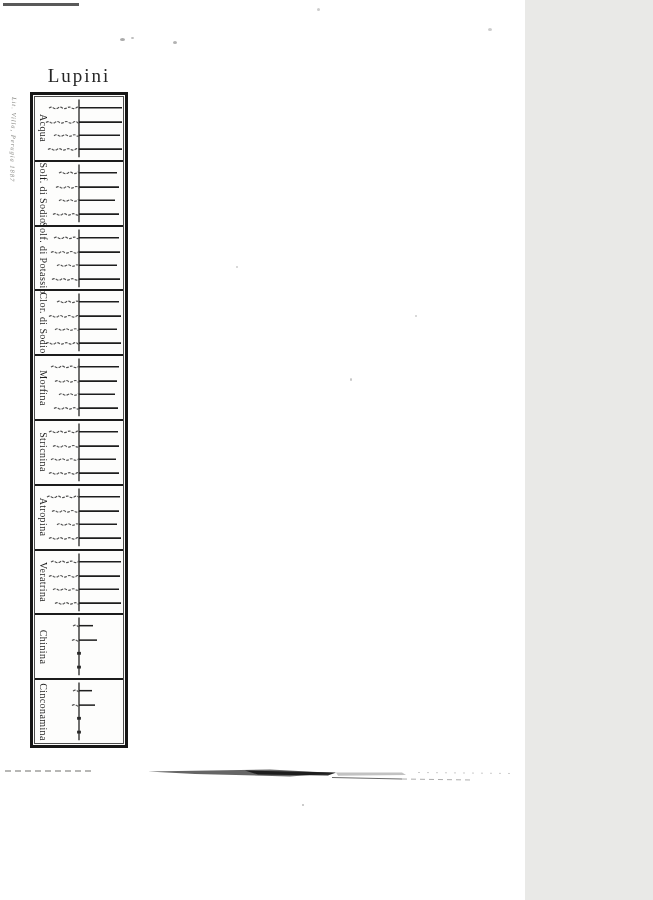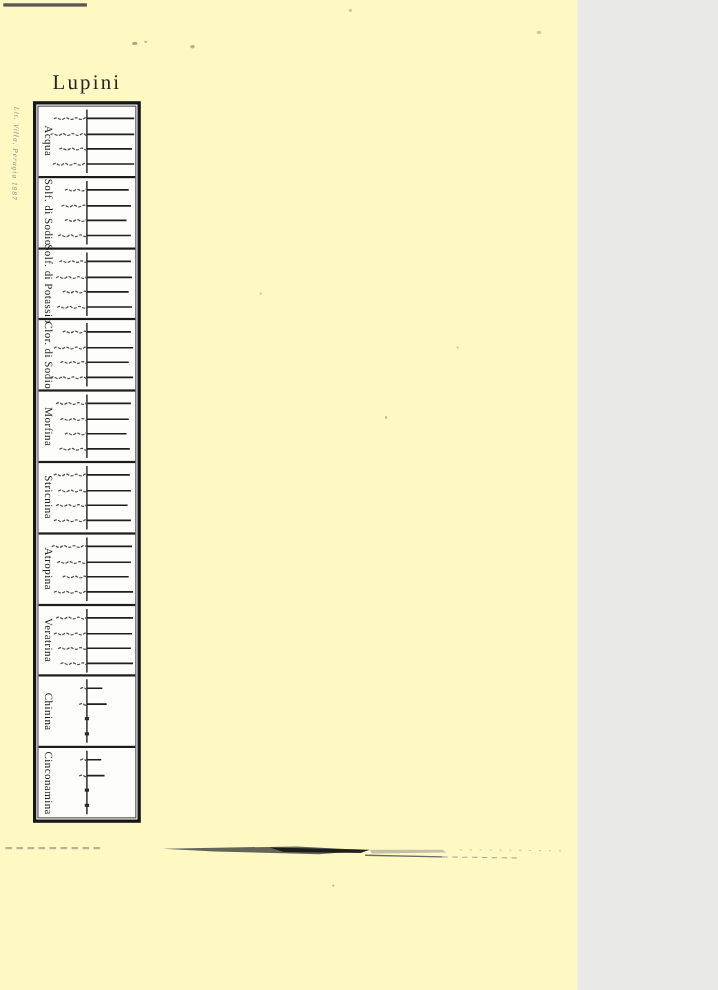--- a/index.html
+++ b/index.html
@@ -1,19 +1,19 @@
 <!DOCTYPE html>
 <html><head>
 <meta charset="utf-8">
 <style>
   html,body{margin:0;padding:0;background:#e9e9e7;}
   .page{
     position:relative;
     width:525px;height:900px;
-    background:#fef9c3;
+    background:#ffffff;
     overflow:hidden;
     font-family:"Liberation Serif","DejaVu Serif",serif;
   }
   .artifact{position:absolute;}
   .speck{position:absolute;background:#555;border-radius:50%;}
   .figure-title{
     position:absolute;left:42px;top:65px;width:74px;
     text-align:center;font-size:19px;letter-spacing:2px;
     color:#272727;
   }

